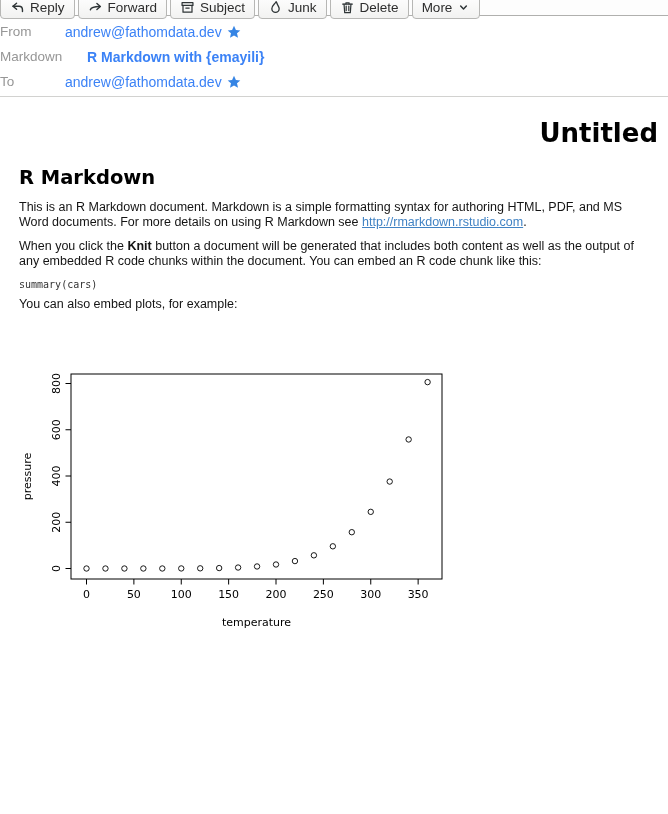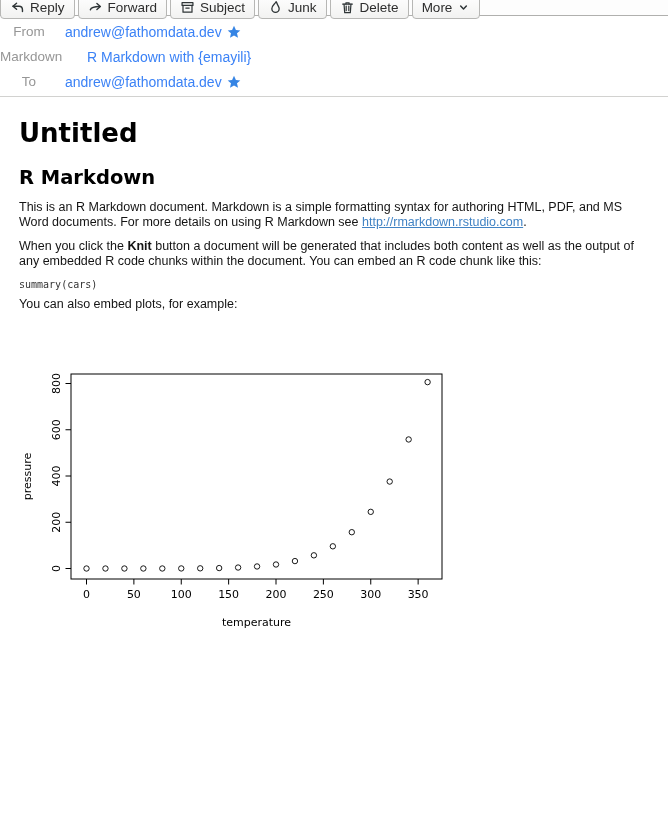--- a/index.html
+++ b/index.html
@@ -13,29 +13,29 @@
   .tbtn { display:inline-flex; align-items:center; gap:5px; height:24px;
           padding:0 9px; font-size:13.5px; color:#2d2d2d;
           background:linear-gradient(#fefefe,#f2f2f1);
           border:1px solid #b7b7b5; border-radius:4px;
           font-family:"Liberation Sans", sans-serif; cursor:pointer; }
   .tbtn svg { display:block; }
 
   
   .headers { padding:3px 0 2px; border-bottom:1px solid #d2d2d0; background:#fff; }
   .hrow { display:flex; align-items:center; height:25px; }
-  .hlabel { width:58px; text-align:center; color:#969696; font-size:13.5px; flex:none; }
+  .hlabel { width:58px; text-align:left; color:#969696; font-size:13.5px; flex:none; }
   .hvalue { margin-left:7px; color:#3b82f6; font-size:14px; }
-  .hvalue.bold { font-weight:normal;margin-left:29px; }
+  .hvalue.bold { font-weight:bold;margin-left:29px; }
   .star { margin-left:5px; display:inline-flex; cursor:pointer; }
 
   
   .mailbody { padding:0 10px 0 19px; }
   h1 { font-family:"DejaVu Sans", sans-serif; font-size:26px; font-weight:bold;
-       color:#000; margin:21px 0 12px; }
+       color:#000; margin:21px 0 12px;text-align:right; }
   h2 { font-family:"DejaVu Sans", sans-serif; font-size:19.5px; font-weight:bold;
        color:#000; margin:18px 0 11px; }
   p  { font-size:12.5px; line-height:1.2; color:#141414; margin:0 0 9px; max-width:634px; }
   a  { color:#4183c4; text-decoration:underline; cursor:pointer; }
   b  { font-weight:bold; }
   pre { font-family:"DejaVu Sans Mono", monospace; font-size:10px;
         line-height:1.2; color:#333; white-space:pre; }
   pre.chunk  { margin:10px 0 6px; }
   pre.routput { display:inline-block; background:#f5f5f5; padding:3px 8px 4px 3px;
                 margin:2px 0 8px; }

